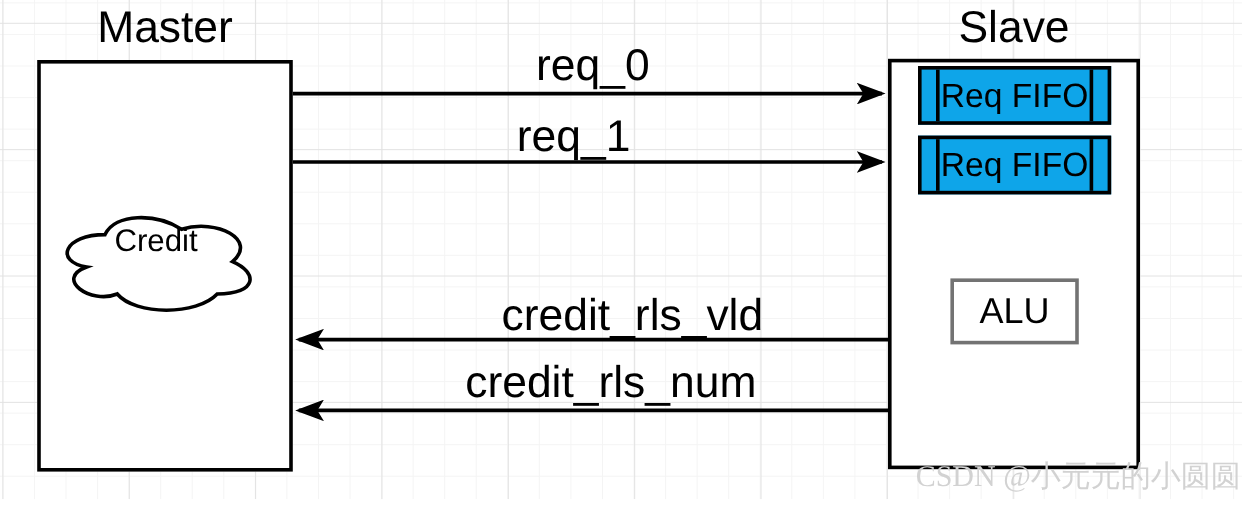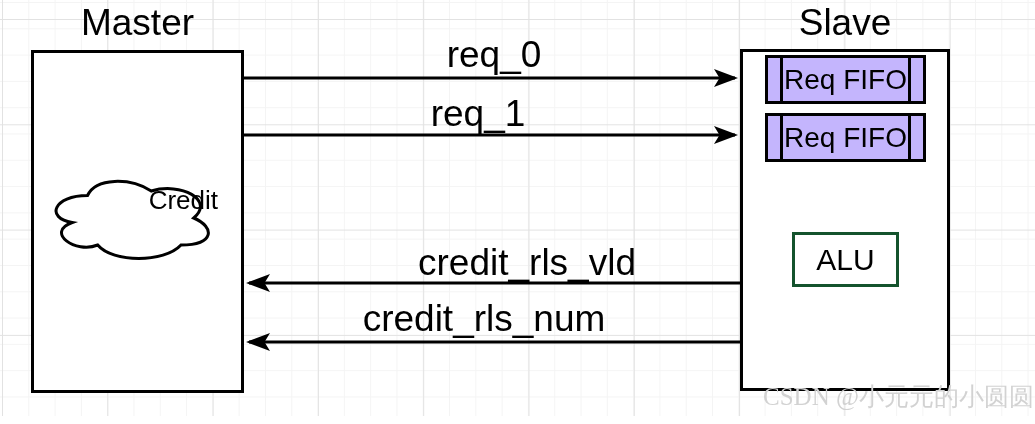--- a/index.html
+++ b/index.html
@@ -43,21 +43,21 @@
     line-height: 46px;
     color: #000000;
     white-space: nowrap;
   }
   .master-title { left: 31px;  top: 0px; width: 213px; }
   .slave-title  { left: 740px; top: 0px; width: 210px; }
   .fifo {
     position: absolute;
     box-sizing: border-box;
     border: 3px solid #000000;
-    background: #c4b5fd;
+    background: #0ea5e9;
     left: 22px;
     width: 161px;
     height: 49px;
     display: flex;
     align-items: center;
     justify-content: center;
   }
   .fifo-0 { top: 3px; }
   .fifo-1 { top: 61px; }
   .fifo::before, .fifo::after {
@@ -72,54 +72,54 @@
   .fifo-label {
     font-size: 28px;
     color: #000000;
     white-space: nowrap;
   }
   .alu {
     position: absolute;
     box-sizing: border-box;
     left: 49px; top: 180px;
     width: 107px; height: 55px;
-    border: 3px solid #14532d;
+    border: 3px solid #737373;
     background: #ffffff;
     display: flex;
     align-items: center;
     justify-content: center;
     font-size: 30px;
     color: #000000;
   }
   .cloud-shape {
     position: absolute;
     left: 8px; top: 117px;
     width: 176px; height: 96px;
   }
   .cloud-text {
     position: absolute;
     left: 8px; top: 133px;
     width: 176px;
-    text-align: right;
+    text-align: center;
     font-size: 26px;
     line-height: 29px;
     color: #000000;
   }
   .sig-label {
     position: absolute;
     transform: translateX(-50%);
     font-size: 37px;
     line-height: 42px;
     color: #000000;
     white-space: nowrap;
   }
   .sig-req0 { left: 478px; top: 34px; margin-left: 16px; }
   .sig-req1 { left: 478px; top: 93px; text-align: right; }
   .sig-vld  { left: 501px; top: 242px; margin-left: 26px; }
-  .sig-num  { left: 484px; top: 298px; }
+  .sig-num  { left: 509px; top: 298px; }
   .watermark {
     position: absolute;
     right: 1px;
     bottom: 3px;
     font-size: 25px;
     color: #d2d2d2;
     font-family: Liberation Serif, serif;
     white-space: nowrap;
   }
 </style>

